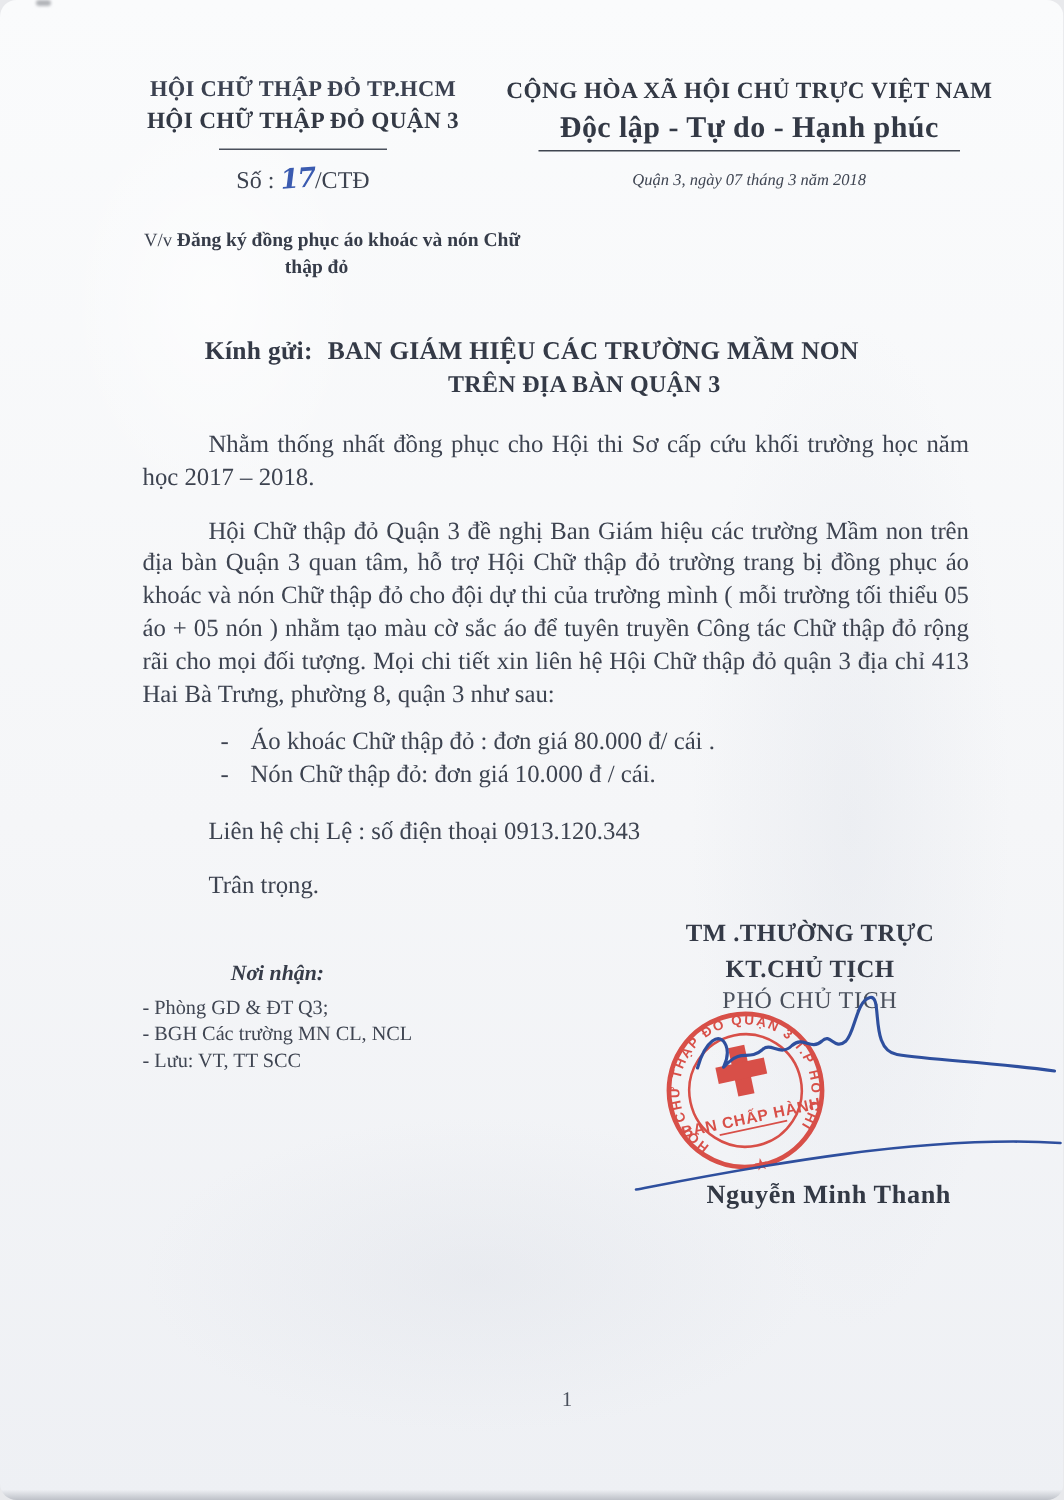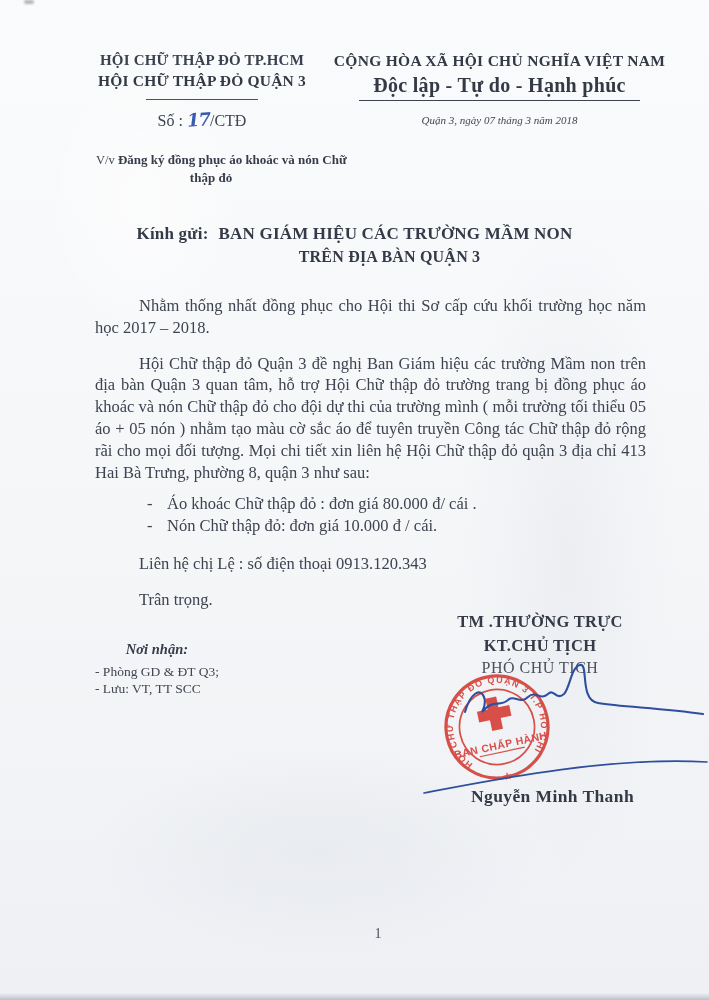--- a/index.html
+++ b/index.html
@@ -9,20 +9,21 @@
     width:709px;height:1000px;
     margin:0 auto;
     font-family:"Liberation Serif","DejaVu Serif",serif;
     color:#3d4350;
     background:
       radial-gradient(closest-side at 20% 20%, rgba(255,255,255,.6), transparent 70%),
       radial-gradient(closest-side at 80% 55%, rgba(210,215,225,.25), transparent 75%),
       radial-gradient(closest-side at 45% 85%, rgba(205,210,220,.22), transparent 70%),
       linear-gradient(180deg,#fafbfc 0%,#f5f6f8 55%,#eef0f4 100%);
     overflow:hidden;
+    border-radius:11px;
   }
   .page::after{
     content:"";position:absolute;left:0;right:0;bottom:0;height:7px;
     background:linear-gradient(180deg,transparent,rgba(110,116,128,.38));
   }
   .speck{position:absolute;left:24px;top:0px;width:10px;height:4px;background:rgba(90,95,105,.45);border-radius:2px;filter:blur(1px);}
 
   
   .header{position:absolute;top:52px;left:86px;right:36px;display:flex;}
   .header-left{width:232px;text-align:center;flex:none;}
@@ -43,21 +44,21 @@
   .subject-line2{text-align:center;width:230px;font-weight:700;color:#363c49;}
 
   
   .salute{position:absolute;left:0;top:224px;width:709px;text-align:center;font-weight:700;color:#343a47;}
   .salute-l1{font-size:17px;letter-spacing:.2px;}
   .salute-l1 .kg{margin-right:10px;}
   .salute-l2{font-size:16px;margin-top:4px;padding-left:70px;letter-spacing:.2px;}
 
   
   .body-text{position:absolute;left:95px;top:281px;width:551px;font-size:16.5px;line-height:21.8px;text-align:justify;}
-  .body-text p{margin:14px 0 14px;text-indent:44px;}
+  .body-text p{margin:4px 0 14px;text-indent:44px;}
   .body-text p.p2{margin-bottom:10px;}
   .bullets{margin:0 0 16px;}
   .bullet-row{display:flex;padding-left:52px;line-height:22px;}
   .bullet-dash{width:20px;flex:none;}
   .contact{text-indent:50px;margin:0 0 22px;}
   .closing{text-indent:35px;margin:0;}
 
   
   .recipients{position:absolute;left:95px;top:641px;font-size:13.5px;line-height:17.5px;color:#3f4552;}
   .recipients .label{font-size:14.5px;font-weight:700;font-style:italic;color:#363c49;margin-bottom:4px;text-align:center;}
@@ -78,21 +79,21 @@
   <div class="speck"></div>
 
   <div class="header">
     <div class="header-left">
       <div class="org1">HỘI CHỮ THẬP ĐỎ TP.HCM</div>
       <div class="org2">HỘI CHỮ THẬP ĐỎ QUẬN 3</div>
       <hr class="org-rule">
       <div class="so-line"><span>Số : </span><span class="so-num">17</span><span>/CTĐ</span></div>
     </div>
     <div class="header-right">
-      <div class="nat1">CỘNG HÒA XÃ HỘI CHỦ NGHĨA VIỆT NAM</div>
+      <div class="nat1">CỘNG HÒA XÃ HỘI CHỦ TRỰC VIỆT NAM</div>
       <div><span class="nat2">Độc lập - Tự do - Hạnh phúc</span></div>
       <div class="date-line">Quận 3, ngày  07  tháng 3 năm 2018</div>
     </div>
   </div>
 
   <div class="subject">
     <div><span class="prefix">V/v </span><b>Đăng ký đồng phục áo khoác và nón Chữ</b></div>
     <div class="subject-line2">thập đỏ</div>
   </div>
 
@@ -114,20 +115,21 @@
         <span>Nón Chữ thập đỏ: đơn giá 10.000 đ / cái.</span>
       </div>
     </div>
     <p class="contact">Liên hệ chị Lệ : số điện thoại 0913.120.343</p>
     <p class="closing">Trân trọng.</p>
   </div>
 
   <div class="recipients">
     <div class="label">Nơi nhận:</div>
     <div>- Phòng GD &amp; ĐT Q3;</div>
+    <div>- BGH Các trường MN CL, NCL</div>
     <div>- Lưu: VT, TT SCC</div>
   </div>
 
   <div class="signblock">
     <div class="sign-l1">TM .THƯỜNG TRỰC</div>
     <div class="sign-l2">KT.CHỦ TỊCH</div>
     <div class="sign-l3">PHÓ CHỦ TỊCH</div>
   </div>
 
   <svg class="stamp" viewBox="0 0 160 160">

